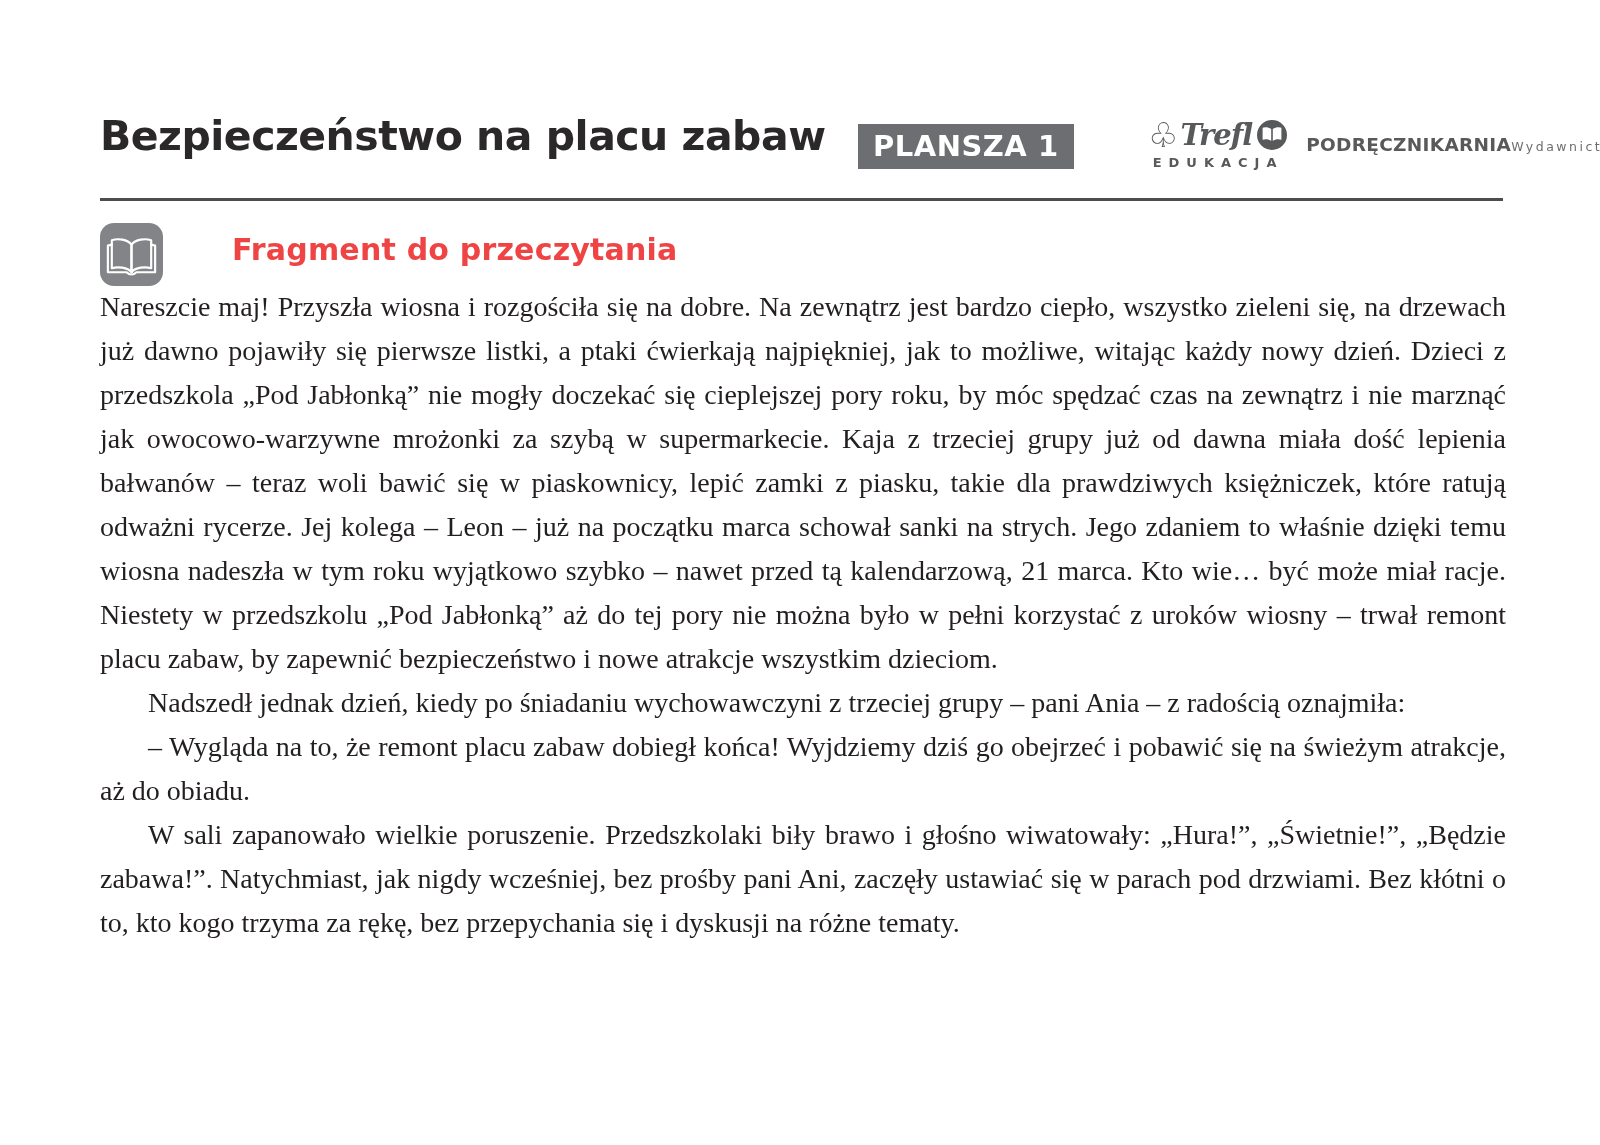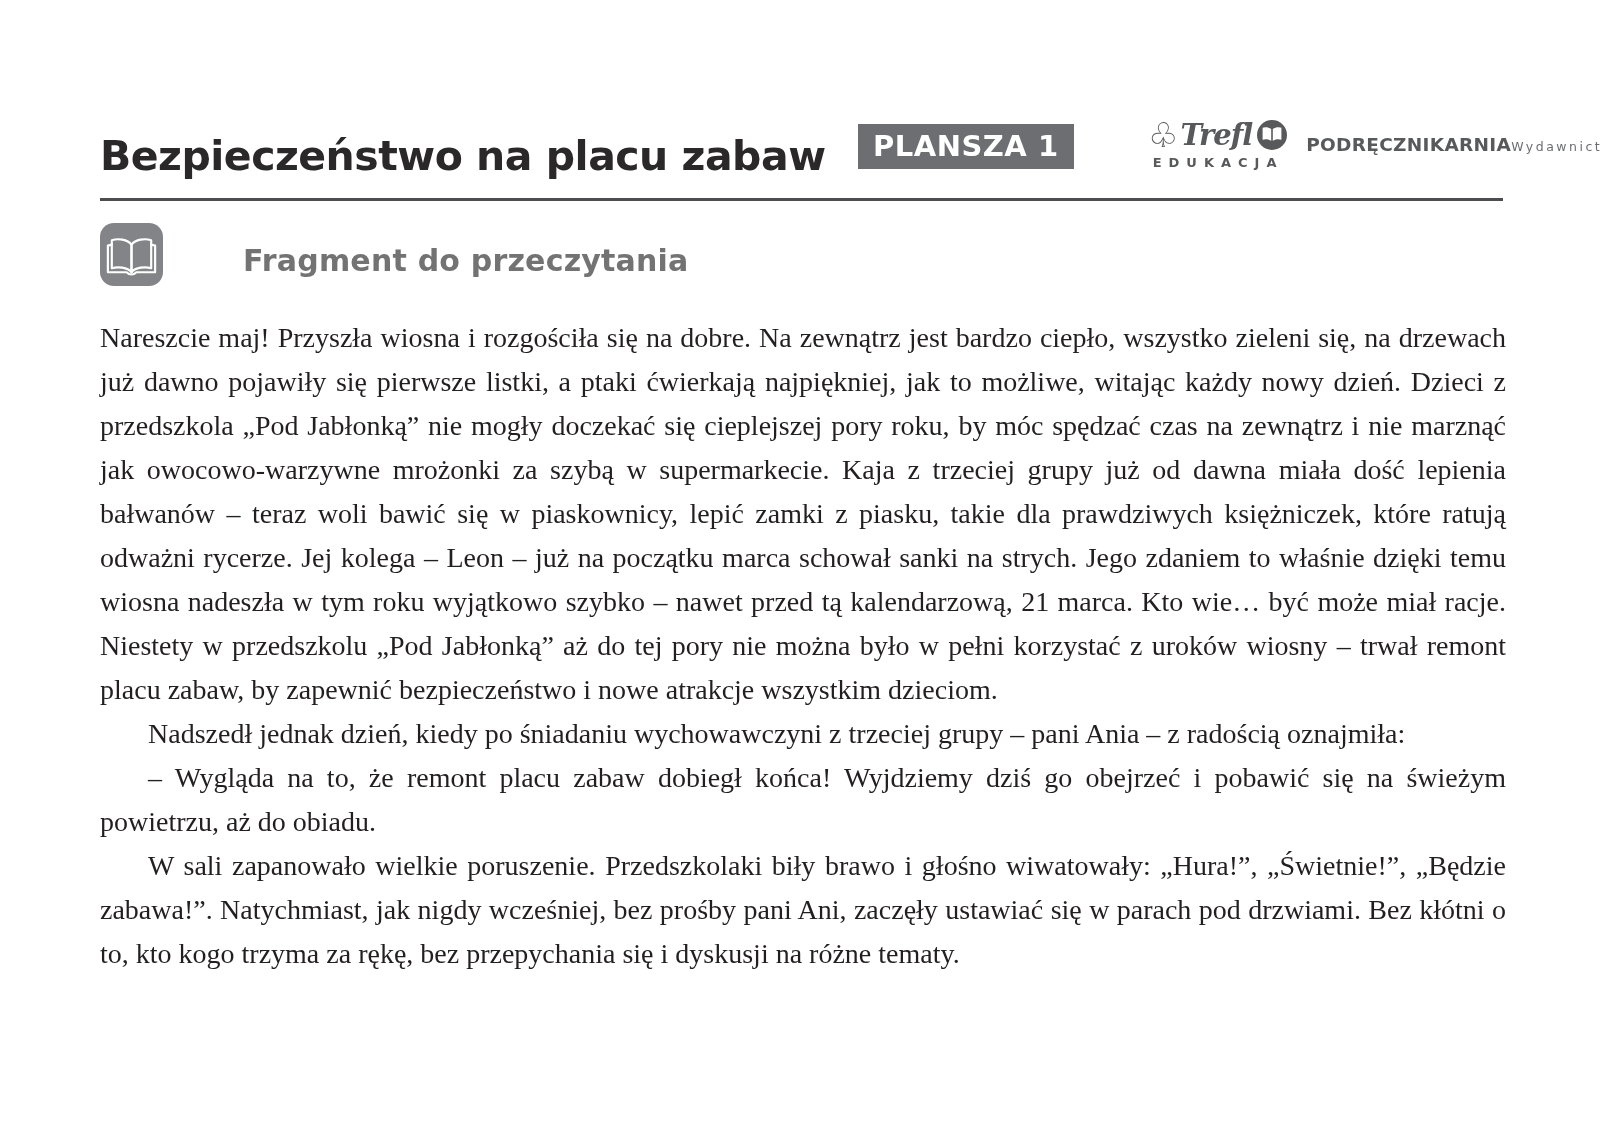--- a/index.html
+++ b/index.html
@@ -9,21 +9,21 @@
     height: 1145px;
     background: #ffffff;
     overflow: hidden;
     font-family: "Liberation Serif", serif;
     color: #231f20;
   }
 
   
   .page-title {
     position: absolute;
-    left: 100px; top: 132px;
+    left: 100px; top: 112px;
     margin: 0;
     font-family: "DejaVu Sans", sans-serif;
     font-weight: bold;
     font-size: 41px;
     letter-spacing: -0.5px;
     color: #2b2829;
     white-space: nowrap;
   }
   .badge {
     position: absolute;
@@ -105,33 +105,33 @@
     position: absolute;
     left: 100px; top: 223px;
     width: 63px; height: 63px;
     background: #828487;
     border-radius: 14px;
   }
   .book-tile svg { width: 63px; height: 63px; display: block; }
   .section-heading {
     position: absolute;
     left: 231px; top: 231px;
-    margin: 12px;
+    margin: 1px;
     font-family: "DejaVu Sans", sans-serif;
     font-weight: bold;
     font-size: 30px;
     letter-spacing: 0.2px;
-    color: #737373;
+    color: #ef4444;
     white-space: nowrap;
   }
 
   
   .body-text {
     position: absolute;
-    left: 100px; top: 316px;
+    left: 100px; top: 285px;
     width: 1406px;
     font-size: 28px;
     line-height: 44px;
     text-align: justify;
     color: #231f20;
   }
   .body-text p { margin: 0; }
   .body-text p.indent { text-indent: 48px; }
 </style>
 </head>
@@ -171,17 +171,17 @@
       <path d="M12 22 L8 23 L8 50 L27 50 C30 53 34 53 37 50 L56 50 L56 23 L52 22" fill="none" stroke="#ffffff" stroke-width="2.2" stroke-linecap="round" stroke-linejoin="round"></path>
       <path d="M32 22 C28 16.5 18 15.5 12 17.5 L12 46 C18 44 28 45 32 50 Z" fill="none" stroke="#ffffff" stroke-width="2.2" stroke-linecap="round" stroke-linejoin="round"></path>
       <path d="M32 22 C36 16.5 46 15.5 52 17.5 L52 46 C46 44 36 45 32 50 Z" fill="none" stroke="#ffffff" stroke-width="2.2" stroke-linecap="round" stroke-linejoin="round"></path>
     </svg>
   </div>
   <h2 class="section-heading">Fragment do przeczytania</h2>
 
   <div class="body-text">
     <p class="p">Nareszcie maj! Przyszła wiosna i rozgościła się na dobre. Na zewnątrz jest bardzo ciepło, wszystko zieleni się, na drzewach już dawno pojawiły się pierwsze listki, a ptaki ćwierkają najpiękniej, jak to możliwe, witając każdy nowy dzień. Dzieci z przedszkola „Pod Jabłonką” nie mogły doczekać się cieplejszej pory roku, by móc spędzać czas na zewnątrz i nie marznąć jak owocowo-warzywne mrożonki za szybą w supermarkecie. Kaja z trzeciej grupy już od dawna miała dość lepienia bałwanów – teraz woli bawić się w piaskownicy, lepić zamki z piasku, takie dla prawdziwych księżniczek, które ratują odważni rycerze. Jej kolega – Leon – już na początku marca schował sanki na strych. Jego zdaniem to właśnie dzięki temu wiosna nadeszła w tym roku wyjątkowo szybko – nawet przed tą kalendarzową, 21 marca. Kto wie… być może miał racje. Niestety w przedszkolu „Pod Jabłonką” aż do tej pory nie można było w pełni korzystać z uroków wiosny – trwał remont placu zabaw, by zapewnić bezpieczeństwo i nowe atrakcje wszystkim dzieciom.</p>
     <p class="p indent">Nadszedł jednak dzień, kiedy po śniadaniu wychowawczyni z trzeciej grupy – pani Ania – z radością oznajmiła:</p>
-    <p class="p indent">– Wygląda na to, że remont placu zabaw dobiegł końca! Wyjdziemy dziś go obejrzeć i pobawić się na świeżym powietrzu, aż do obiadu.</p>
+    <p class="p indent">– Wygląda na to, że remont placu zabaw dobiegł końca! Wyjdziemy dziś go obejrzeć i pobawić się na świeżym atrakcje, aż do obiadu.</p>
     <p class="p indent">W sali zapanowało wielkie poruszenie. Przedszkolaki biły brawo i głośno wiwatowały: „Hura!”, „Świetnie!”, „Będzie zabawa!”. Natychmiast, jak nigdy wcześniej, bez prośby pani Ani, zaczęły ustawiać się w parach pod drzwiami. Bez kłótni o to, kto kogo trzyma za rękę, bez przepychania się i dyskusji na różne tematy.</p>
   </div>
 
 </div>
 
 </body></html>

